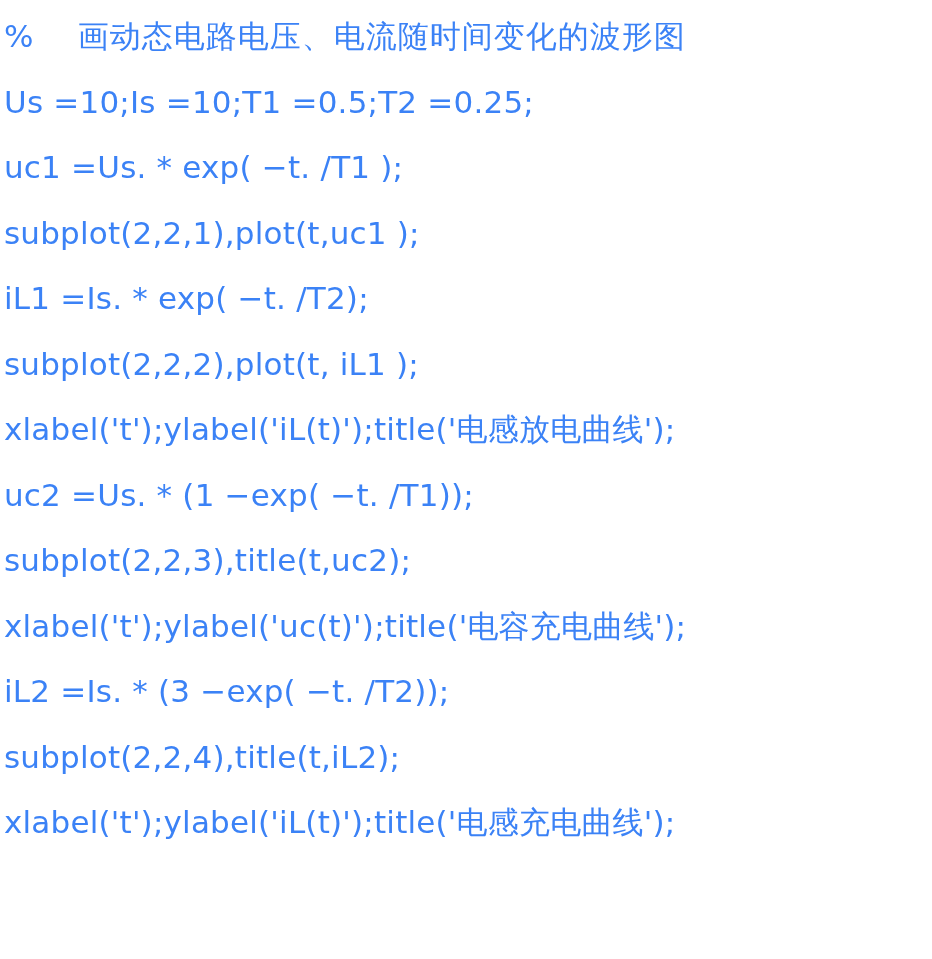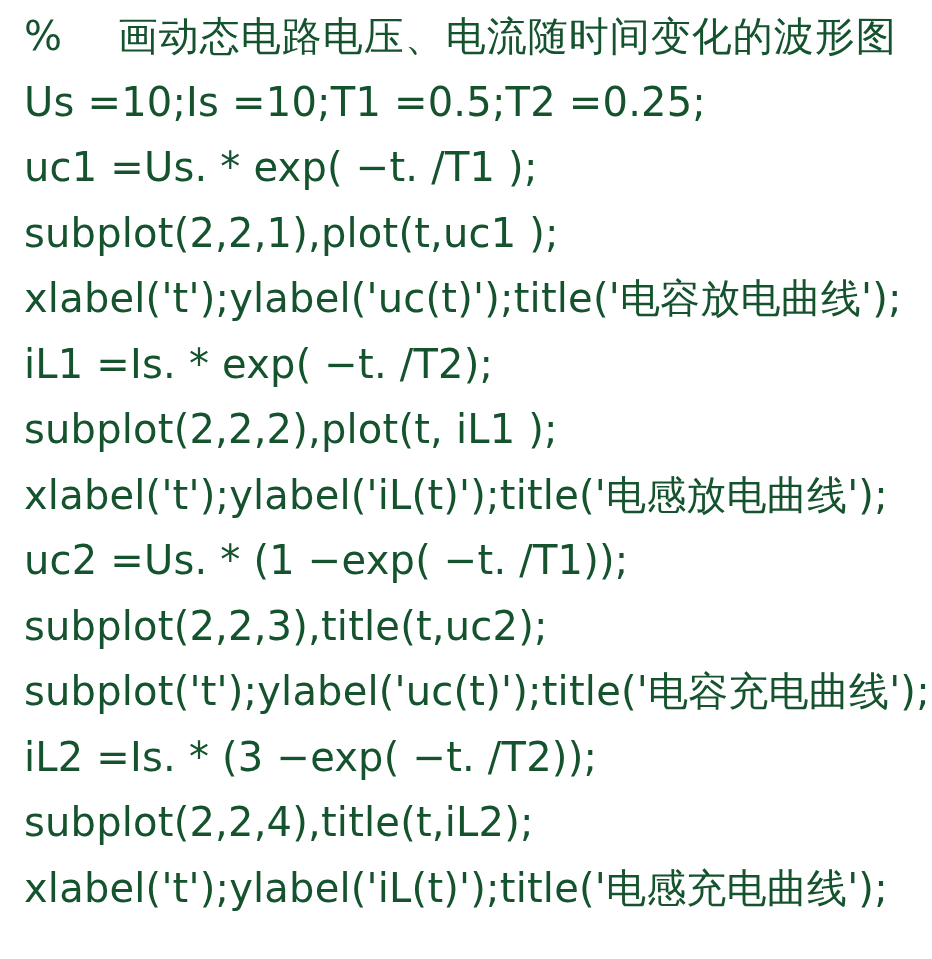--- a/index.html
+++ b/index.html
@@ -14,43 +14,41 @@
     font-family: "DejaVu Sans", sans-serif;
     color: #111111;
   }
   .code-block {
     padding: 4px 0 0 4px;
     box-sizing: border-box;
     width: 932px;
   }
   .code-line {
     font-family: "DejaVu Sans", sans-serif;
-    font-size: 40px;
+    font-size: 31px;
     line-height: 65.5px;
     white-space: pre;
     letter-spacing: 0.2px;
-    color: #14532d;
+    color: #3b82f6;
     font-weight: 400;
-    margin-left: 20px;
   }
   .code-line.first {
     letter-spacing: 1px;
   }
 </style>
 </head>
 <body>
 
 <div class="code-block">
   <div class="code-line first">%    画动态电路电压、电流随时间变化的波形图</div>
   <div class="code-line">Us =10;Is =10;T1 =0.5;T2 =0.25;</div>
   <div class="code-line">uc1 =Us. * exp( −t. /T1 );</div>
   <div class="code-line">subplot(2,2,1),plot(t,uc1 );</div>
-  <div class="code-line">xlabel('t');ylabel('uc(t)');title('电容放电曲线');</div>
   <div class="code-line">iL1 =Is. * exp( −t. /T2);</div>
   <div class="code-line">subplot(2,2,2),plot(t, iL1 );</div>
   <div class="code-line">xlabel('t');ylabel('iL(t)');title('电感放电曲线');</div>
   <div class="code-line">uc2 =Us. * (1 −exp( −t. /T1));</div>
   <div class="code-line">subplot(2,2,3),title(t,uc2);</div>
-  <div class="code-line">subplot('t');ylabel('uc(t)');title('电容充电曲线');</div>
+  <div class="code-line">xlabel('t');ylabel('uc(t)');title('电容充电曲线');</div>
   <div class="code-line">iL2 =Is. * (3 −exp( −t. /T2));</div>
   <div class="code-line">subplot(2,2,4),title(t,iL2);</div>
   <div class="code-line">xlabel('t');ylabel('iL(t)');title('电感充电曲线');</div>
 </div>
 
 </body></html>

